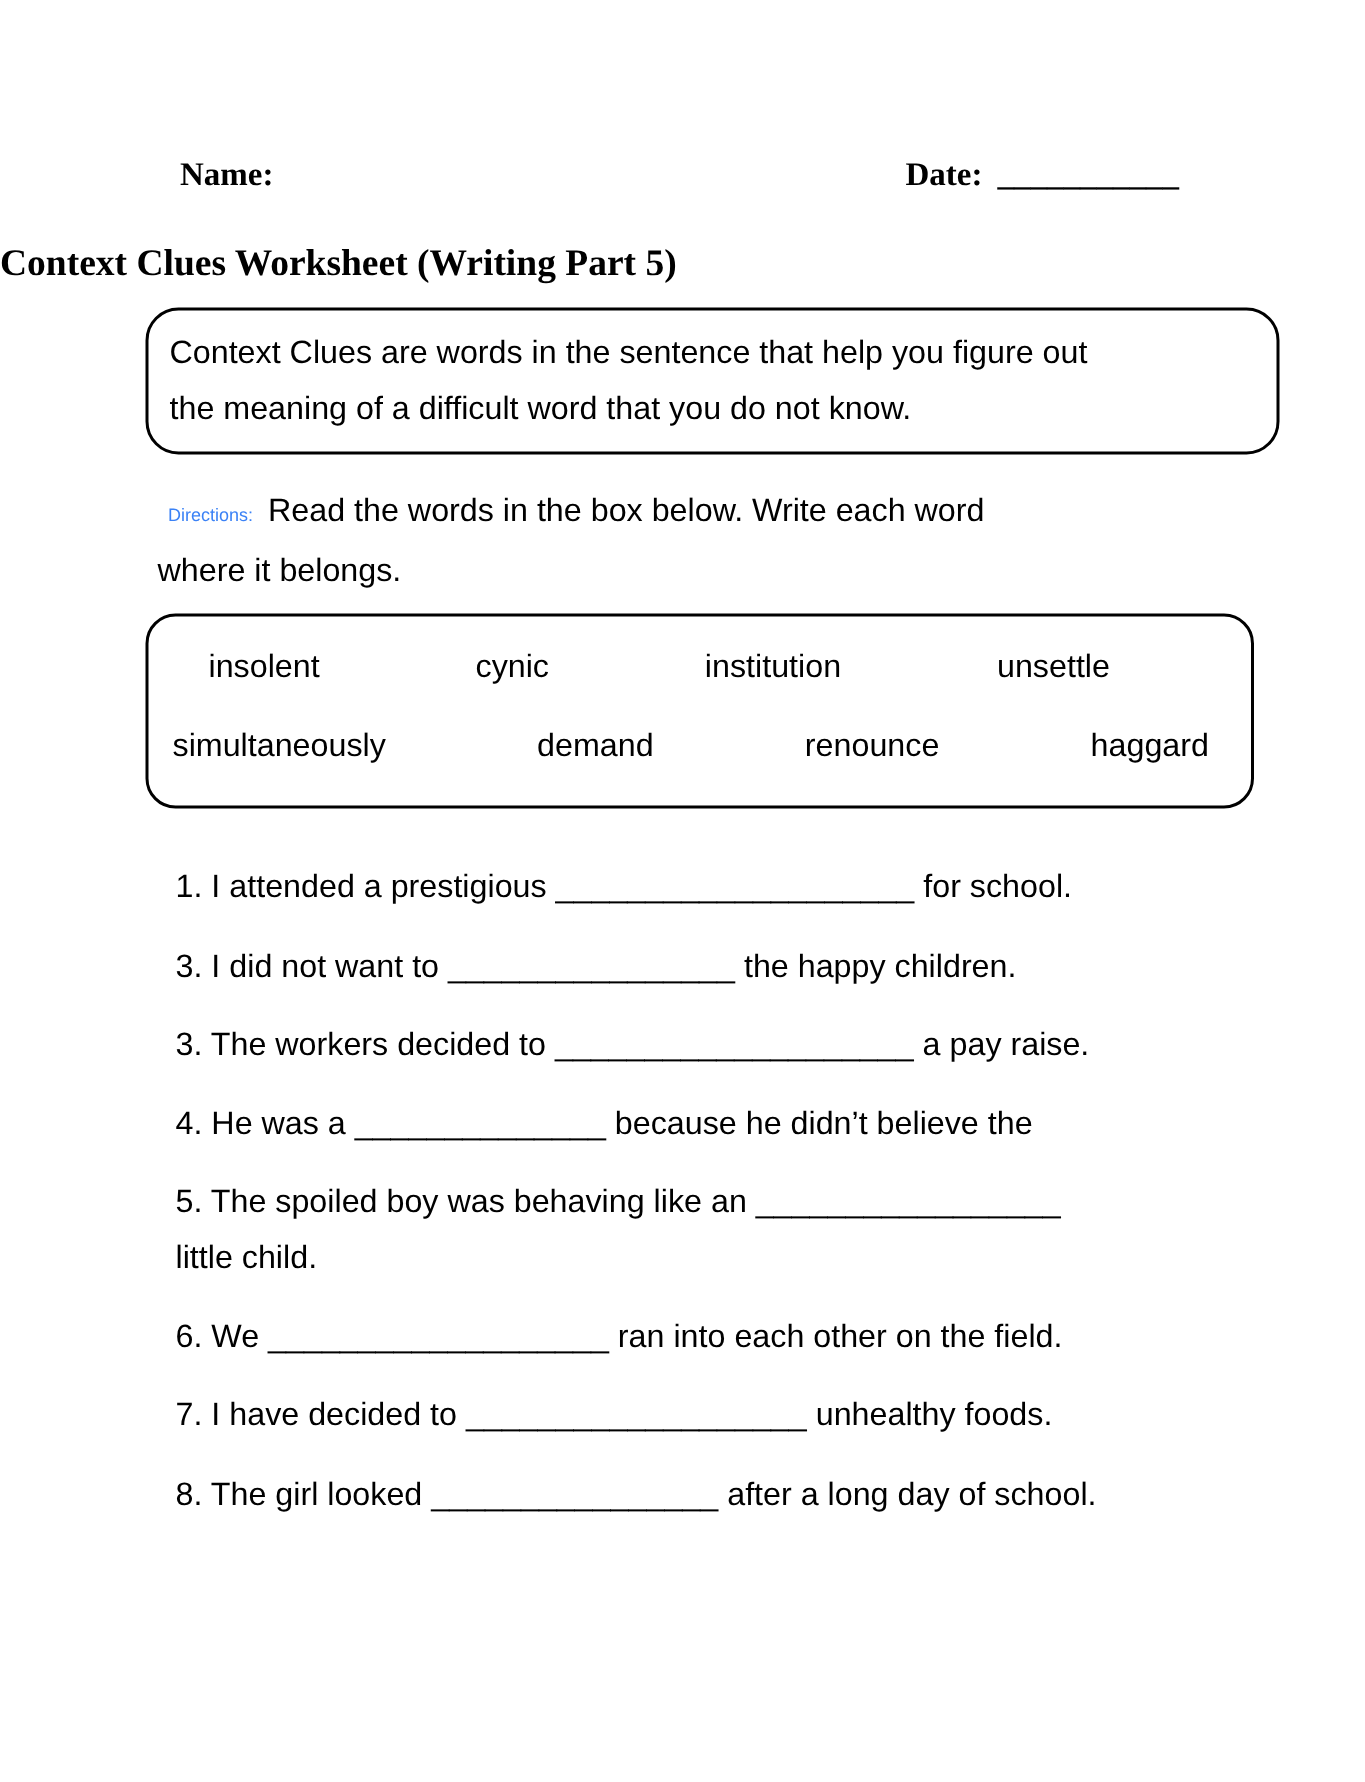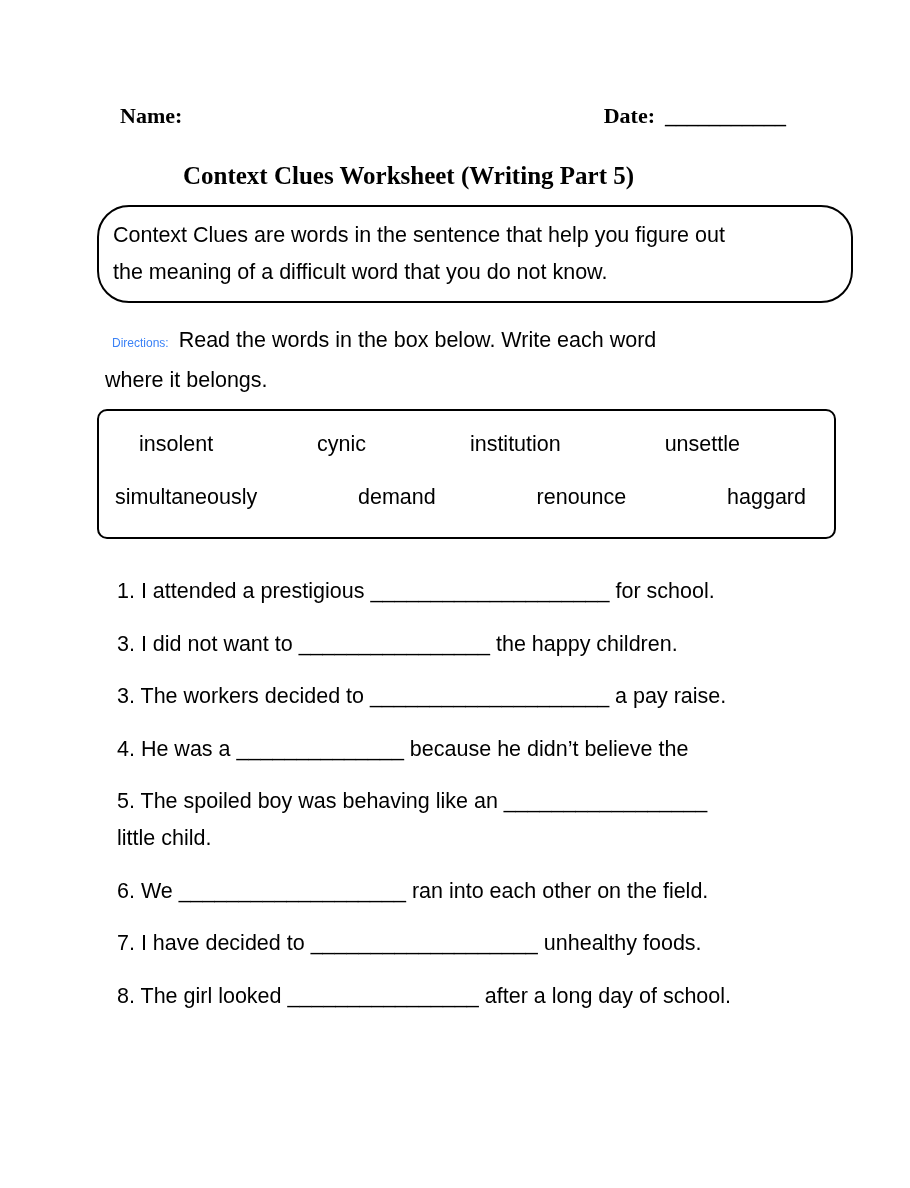--- a/index.html
+++ b/index.html
@@ -24,35 +24,34 @@
     font-size: 22px;
     white-space: nowrap;
   }
   .hdr-field { display: inline-flex; gap: 10px; }
   .hdr-blank { letter-spacing: 0; }
 
   
   .title {
     position: absolute;
     top: 162px; left: 0; width: 817px;
-    text-align: center;
     font-family: "Liberation Serif", serif;
     font-weight: bold;
     font-size: 25px;
     margin: 0;
     white-space: nowrap;
   }
 
   
   .def-box {
     position: absolute;
     top: 205px; left: 97px; width: 756px; height: 98px;
     box-sizing: border-box;
     border: 2px solid #000000;
-    border-radius: 32px;
+    border-radius: 22px;
     padding: 10px 14px 0 14px;
     font-size: 21.5px;
     line-height: 37px;
   }
   .def-box .line { white-space: nowrap; }
 
   
   .directions {
     position: absolute;
     top: 322px; left: 105px; width: 720px;
@@ -66,21 +65,21 @@
     padding-left: 7px;
     padding-right: 4px;
   }
 
   
   .word-box {
     position: absolute;
     top: 409px; left: 97px; width: 739px; height: 130px;
     box-sizing: border-box;
     border: 2px solid #000000;
-    border-radius: 10px;
+    border-radius: 20px;
     font-size: 21.5px;
   }
   .word-row {
     display: flex;
     justify-content: space-between;
     line-height: 34px;
     white-space: nowrap;
   }
   .word-row-1 { padding: 16px 94px 0 40px; }
   .word-row-2 { margin-top: 19px; padding: 0 28px 0 16px; }

